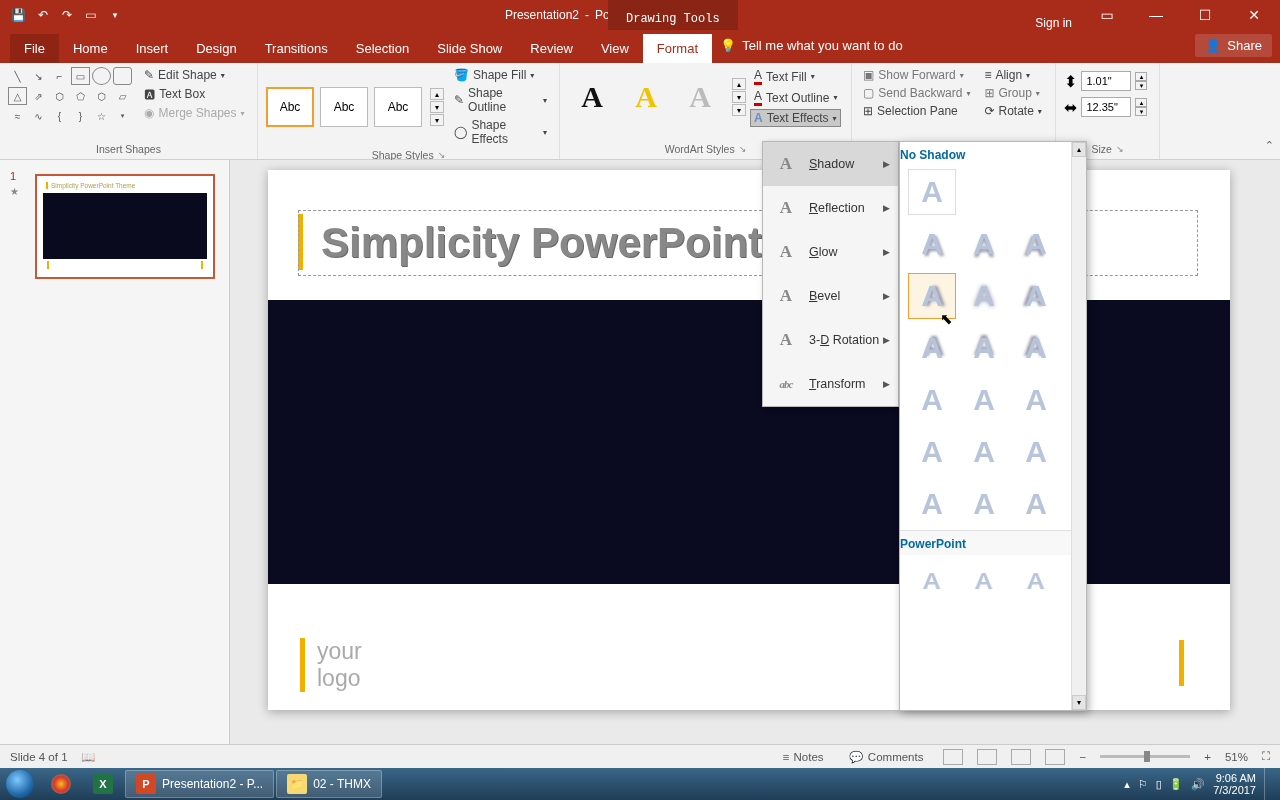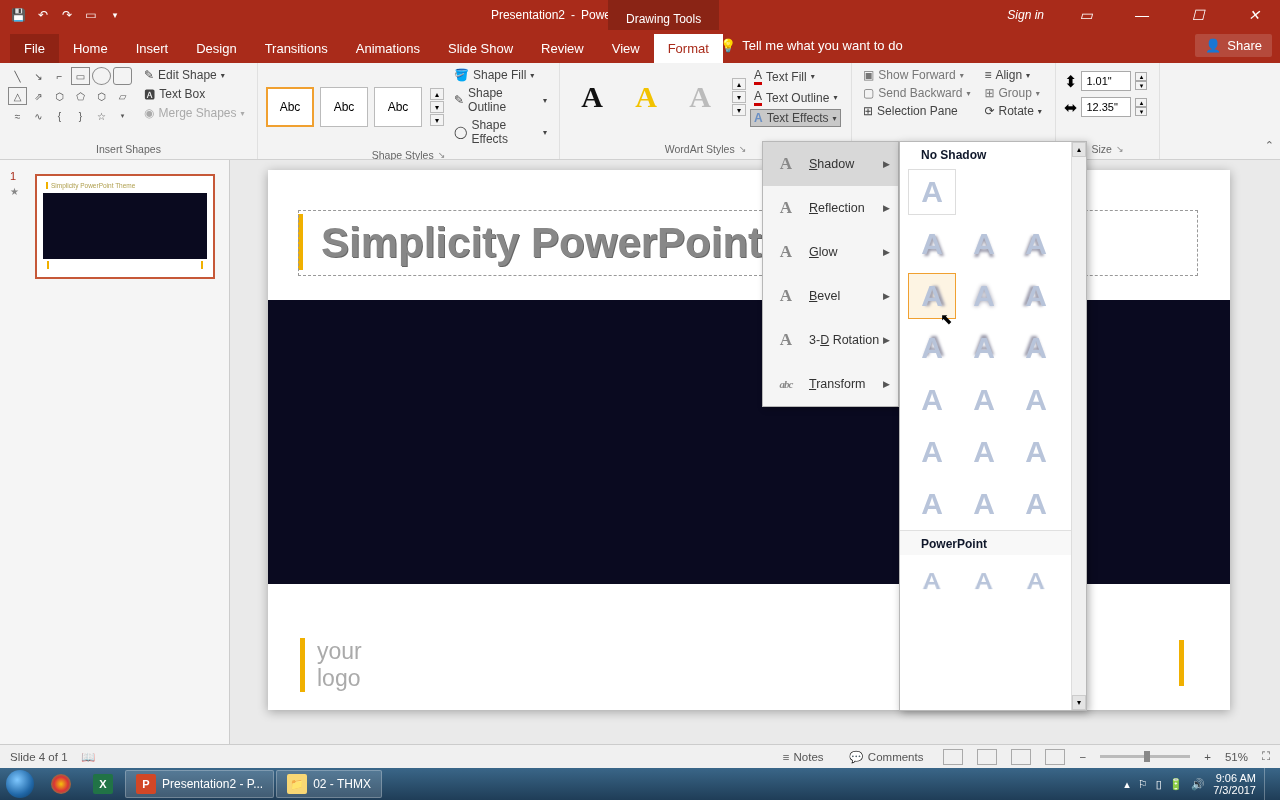--- a/index.html
+++ b/index.html
@@ -3,22 +3,22 @@
 <meta charset="utf-8">
 <style>
 * { margin: 0; padding: 0; box-sizing: border-box; font-family: "Segoe UI", sans-serif; }
 body { background: #fff; overflow: hidden; width: 1280px; height: 800px; position: relative; }
 
 
 .titlebar { height: 30px; background: #a92b1a; display: flex; align-items: center; color: #fff; font-size: 12px; }
 .qat { display: flex; align-items: center; gap: 2px; padding-left: 8px; }
 .qat-btn { width: 22px; height: 22px; display: flex; align-items: center; justify-content: center; color: #fff; }
 .title-center { flex: 1; display: flex; justify-content: center; gap: 6px; }
-.title-tool { position: absolute; left: 608px; top: 0; height: 38px; background: #8a2415; display: flex; align-items: center; padding: 0 18px; font-size: 12px; }
-.title-right { display: flex; align-items: center; gap: 16px; padding-right: 6px; font-style: italic; }
+.title-tool { position: absolute; left: 608px; top: 0; height: 38px; background: #8a2415; display: flex; align-items: center; padding: 0 18px; font-size: 12px; font-family: Liberation Mono, monospace; }
+.title-right { display: flex; align-items: flex-end; gap: 9px; padding-right: 6px; }
 .win-btn { width: 40px; height: 30px; display: flex; align-items: center; justify-content: center; color: #fff; font-size: 14px; }
 
 
 .ribbon-tabs { height: 33px; background: #a92b1a; display: flex; align-items: flex-end; padding-left: 10px; position: relative; }
 .tab { padding: 7px 14px; color: #fff; font-size: 13px; cursor: pointer; }
 .tab.file { background: #8f2314; }
 .tab.active { background: #fff; color: #a92b1a; }
 .tell-me { position: absolute; left: 720px; color: #fff; font-size: 13px; display: flex; align-items: center; gap: 6px; top: 8px; }
 .share-btn { position: absolute; right: 8px; top: 4px; background: rgba(255,255,255,0.15); padding: 4px 10px; border-radius: 2px; display: flex; align-items: center; gap: 6px; color: #fff; font-size: 13px; }
 
@@ -87,21 +87,21 @@
 .menu-item.hl{ background:#d8d8d8;}
 .menu-item .arr{ position:absolute; right:8px; font-size:9px; color:#555;}
 .menu-icon{ width:22px; height:22px; display:flex; align-items:center; justify-content:center; font-size:17px; color:#888; font-family:Georgia,serif; font-weight:bold;}
 .menu-icon.transform{ font-size:11px; font-style:italic; letter-spacing:-1px;}
 
 .menu-shadow{ position:absolute; left:899px; top:141px; width:188px; height: 570px; background:#fff; border:1px solid #b8b8b8; box-shadow:2px 2px 8px rgba(0,0,0,0.3); z-index:51; display:flex; flex-direction: column;}
 .sh-body{ flex:1; overflow:hidden; position:relative;}
 .sh-scroll{ position:absolute; right:0; top:0; width:15px; height:100%; background:#f0f0f0; border-left:1px solid #ddd;}
 .sh-scroll-btn{ height:15px; background:#e4e4e4; border:1px solid #ccc; font-size:8px; display:flex;align-items:center;justify-content:center;}
 .sh-content{ margin-right:15px;}
-.sh-hdr{ font-size:12px; font-weight:bold; color:#0f172a; padding:6px 21px 4px;}
+.sh-hdr{ font-size:12px; font-weight:bold; color:#0369a1; padding:6px 0 4px;}
 .sh-hdr.sep{ border-top:1px solid #e0e0e0; background:#f8f8f8;}
 .sh-row{ display:flex; gap:4px; padding: 3px 8px;}
 .sh-cell{ width:48px; height:46px; display:flex; align-items:center; justify-content:center; border:1px solid transparent;}
 .sh-cell.sel{ border:1px solid #f0a030; background:#fdf4e3;}
 .sh-cell.none{ border:1px solid #ddd; background:#fff;}
 .sh-A{ font-size:30px; font-weight:bold; color:#b8c4da; font-family:Arial,sans-serif;}
 .sh-A.persp{ font-size:24px; transform:perspective(40px) rotateX(20deg); color:#b8c4da;}
 .sh-opts{ border-top:1px solid #ddd; padding:6px 10px; font-size:12px; color:#444; display:flex; align-items:center; gap:8px;}
 .sh-opts .cb{ width:12px;height:12px; border:1px solid #888;}
 
@@ -153,21 +153,21 @@
     <div class="win-btn">✕</div>
   </div>
 </div>
 
 <div class="ribbon-tabs">
   <div class="tab file">File</div>
   <div class="tab">Home</div>
   <div class="tab">Insert</div>
   <div class="tab">Design</div>
   <div class="tab">Transitions</div>
-  <div class="tab">Animations</div>
+  <div class="tab">Selection</div>
   <div class="tab">Slide Show</div>
   <div class="tab">Review</div>
   <div class="tab">View</div>
   <div class="tab active">Format</div>
   <div class="tell-me">
     <span>💡</span>
     <span>Tell me what you want to do</span>
   </div>
   <div class="share-btn">
     <span>👤</span>

